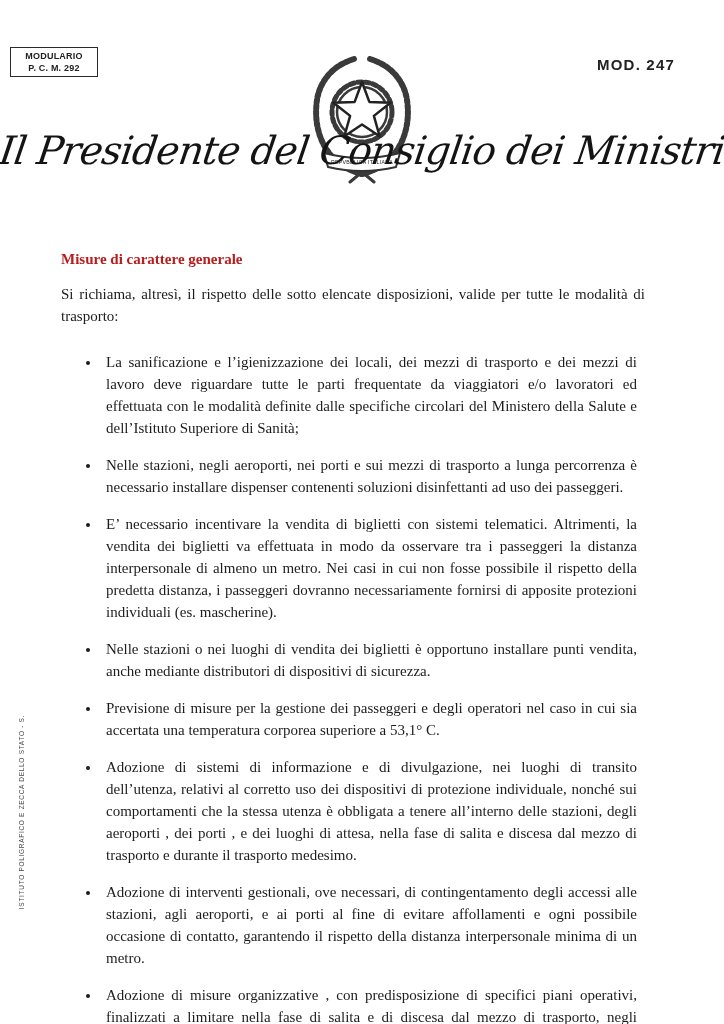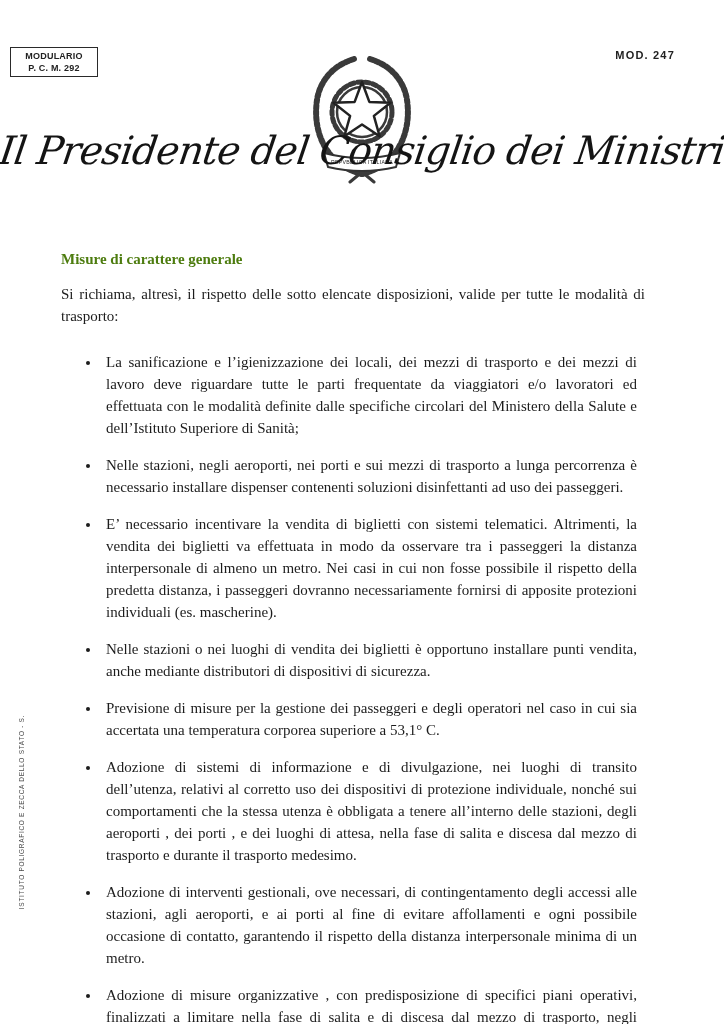--- a/index.html
+++ b/index.html
@@ -23,24 +23,24 @@
     font-family: "Liberation Sans", sans-serif;
     font-weight: bold;
     font-size: 9px;
     line-height: 11.5px;
     letter-spacing: 0.2px;
     color: #222;
   }
   .mod-number {
     position: absolute;
     right: 49px;
-    top: 49px;
+    top: 56px;
     font-family: "Liberation Sans", sans-serif;
     font-weight: bold;
-    font-size: 11px;
+    font-size: 15px;
     letter-spacing: 1.2px;
     color: #222;
   }
   .emblem {
     position: absolute;
     left: 50%;
     top: 56px;
     transform: translateX(-50%);
   }
   .script-title {
@@ -61,21 +61,21 @@
     position: absolute;
     left: 61px;
     top: 248px;
     width: 592px;
   }
   .heading {
     font-size: 15px;
     font-weight: bold;
     line-height: 22px;
     margin: 0 0 13px 0;
-    color: #4d7c0f;
+    color: #b91c1c;
   }
   .intro {
     font-size: 15px;
     line-height: 22px;
     text-align: justify;
     margin: 0 8px 24px 0;
   }
   ul.bullets {
     margin: 0;
     padding: 0 0 0 40px;

